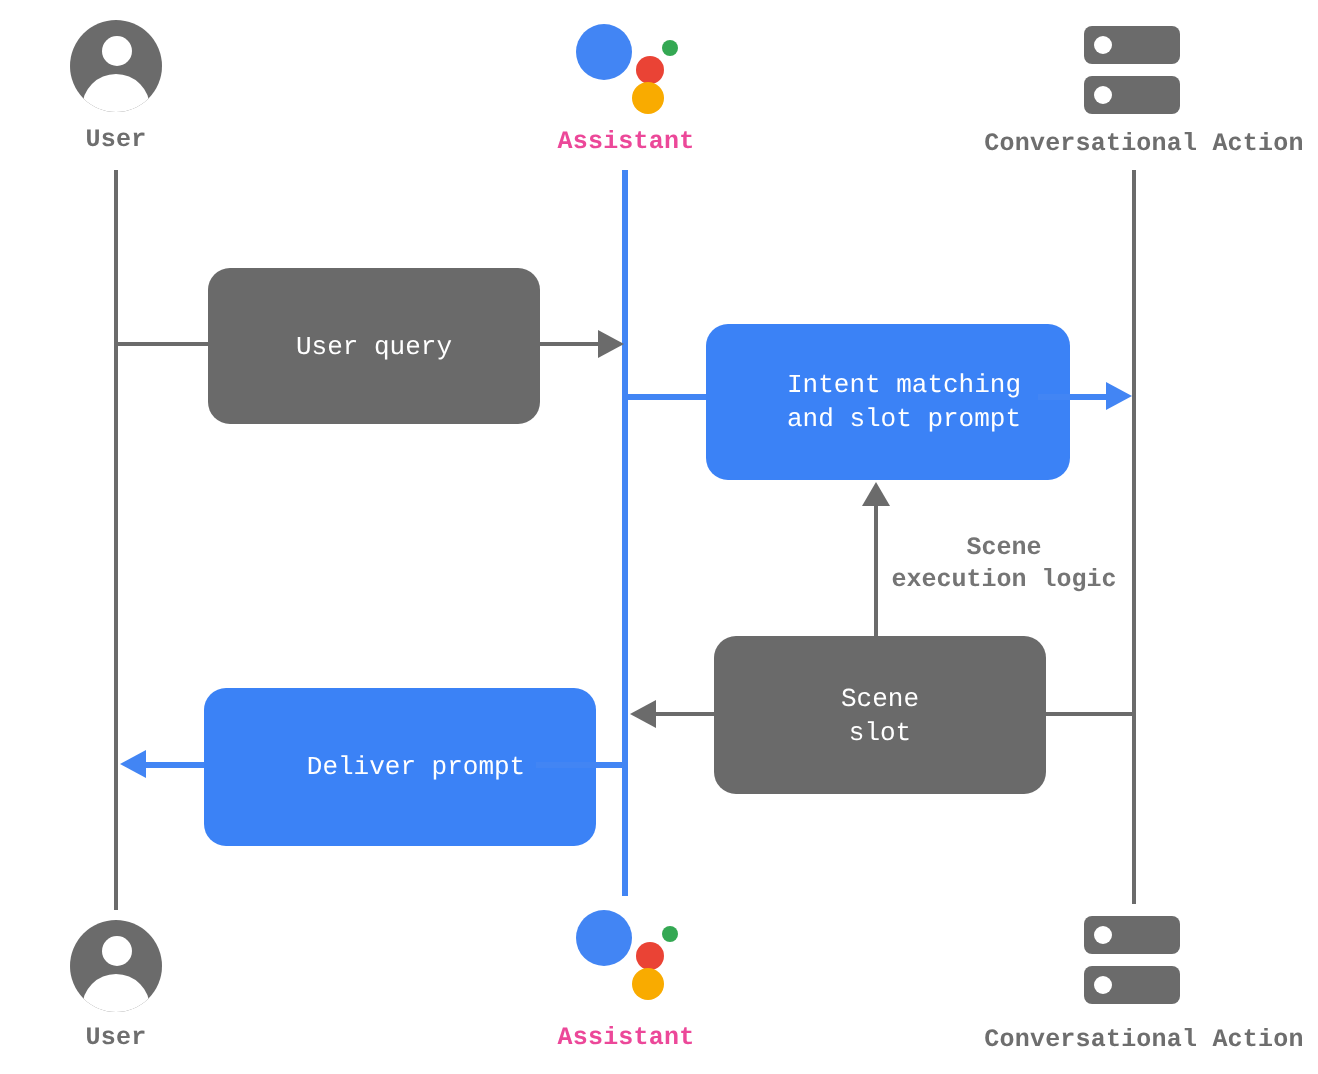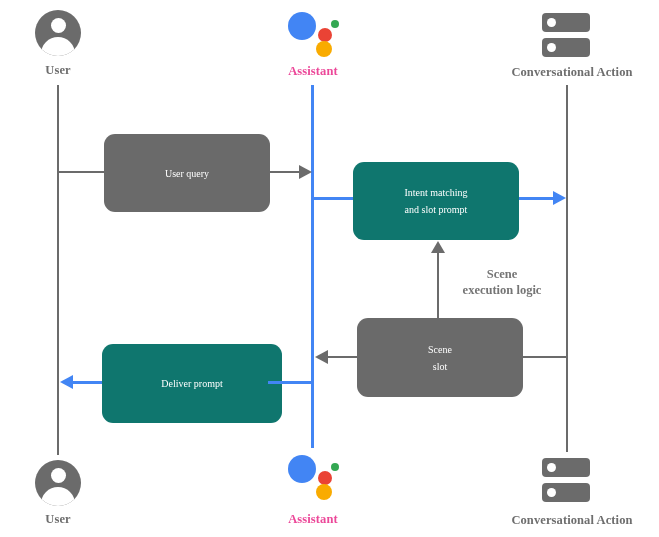--- a/index.html
+++ b/index.html
@@ -1,21 +1,21 @@
 <!DOCTYPE html>
 <html><head>
 <meta charset="utf-8">
 <style>
   html, body { margin: 0; padding: 0; background: #ffffff; }
   .canvas {
     position: relative;
     width: 659px;
     height: 537px;
     background: #ffffff;
-    font-family: Liberation Serif, serif;
+    font-family: Liberation Mono, monospace;
     overflow: hidden;
   }
   
   .actor-label {
     position: absolute;
     width: 160px;
     text-align: center;
     font-size: 12.5px;
     font-weight: bold;
     color: #6e6e6e;
@@ -75,30 +75,30 @@
   
   .lifeline { position: absolute; }
   .lifeline.gray { width: 2px; background: #6b6b6b; }
   .lifeline.blue { width: 3px; background: #4285F4; }
 
   
   .node {
     position: absolute;
     border-radius: 11px;
     color: #ffffff;
-    font-size: 10px;
+    font-size: 13px;
     line-height: 17px;
     display: flex;
     flex-direction: column;
     align-items: center;
     justify-content: center;
     text-align: center;
   }
   .node.gray { background: #6a6a6a; }
-  .node.blue { background: #0f766e; }
+  .node.blue { background: #3b82f6; padding-left: 16px; }
 
   
   .edge-h { position: absolute; height: 2px; background: #6b6b6b; }
   .edge-h.blue { height: 3px; background: #4285F4; }
   .edge-v { position: absolute; width: 2px; background: #6b6b6b; }
   .ah { position: absolute; width: 0; height: 0; }
   .ah-right      { border-top: 7px solid transparent; border-bottom: 7px solid transparent; border-left: 13px solid #6b6b6b; }
   .ah-right.blue { border-left-color: #4285F4; }
   .ah-left       { border-top: 7px solid transparent; border-bottom: 7px solid transparent; border-right: 13px solid #6b6b6b; }
   .ah-left.blue  { border-right-color: #4285F4; }

